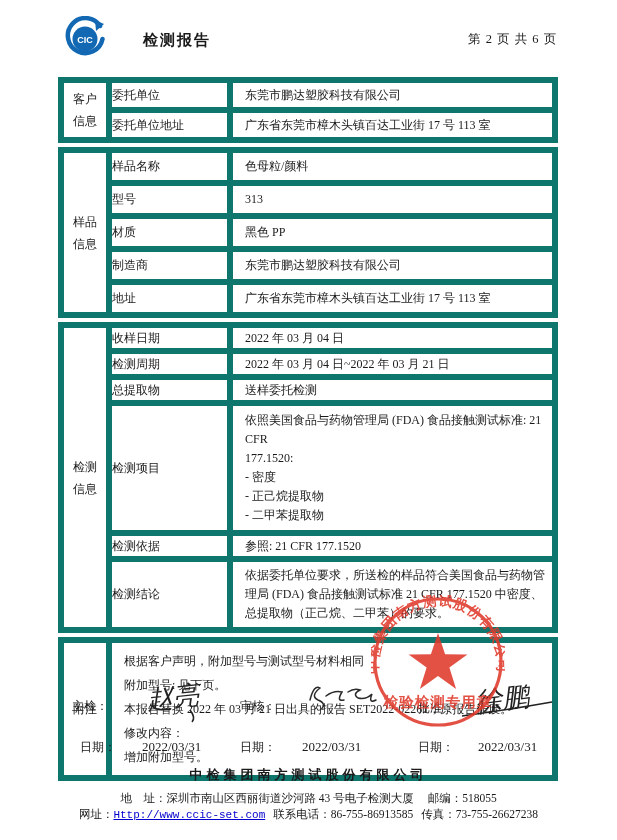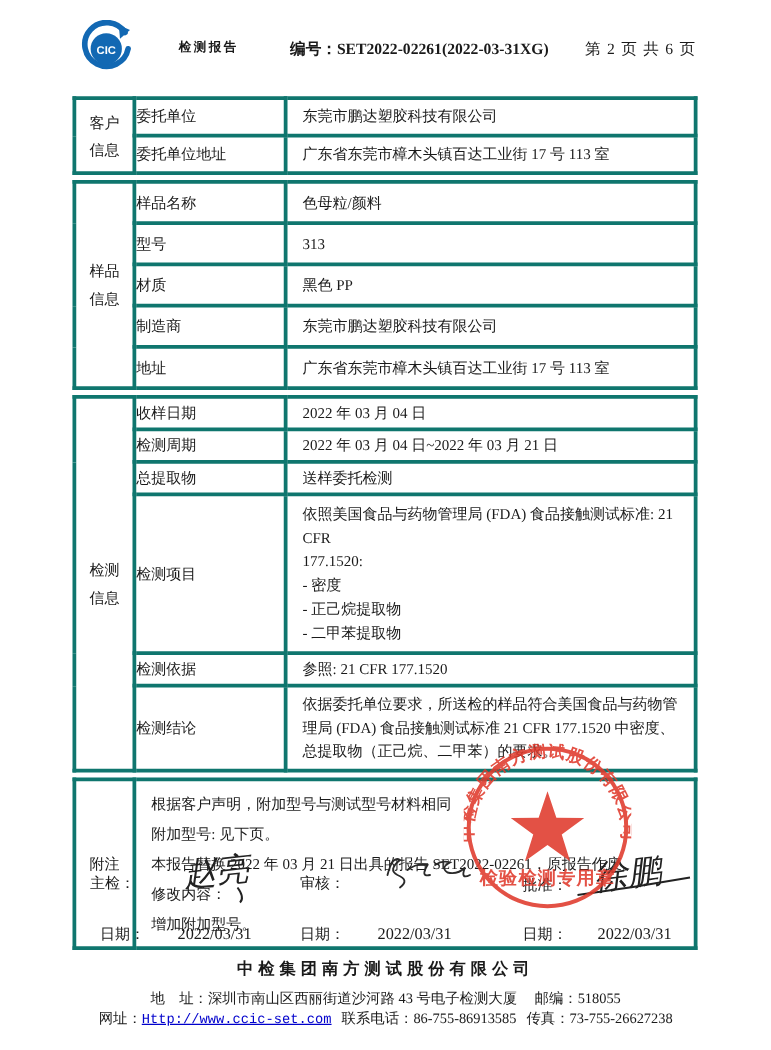--- a/index.html
+++ b/index.html
@@ -8,28 +8,28 @@
     width: 617px; height: 840px;
     position: relative;
     font-family: "Liberation Serif", "DejaVu Serif", serif;
     color: #1a1a1a;
     overflow: hidden;
   }
   .page { position: absolute; inset: 0; }
 
   
   .hdr-logo { position: absolute; left: 62px; top: 16px; width: 46px; height: 46px; }
-  .hdr-title { position: absolute; left: 143px; top: 31px; font-size: 10px; font-weight: bold; letter-spacing: 2px; }
+  .hdr-title { position: absolute; left: 143px; top: 31px; font-size: 15px; font-weight: bold; letter-spacing: 2px; }
   .hdr-no { position: absolute; left: 232px; top: 31px; font-size: 12.5px; font-weight: bold; }
   .hdr-page { position: absolute; left: 468px; top: 31px; font-size: 12.5px; font-weight: normal; letter-spacing: 1px; }
 
   
   .tables { position: absolute; left: 58px; top: 77px; width: 500px; }
   table.sec { width: 100%; border-collapse: collapse; table-layout: fixed; margin-bottom: 4px; }
-  table.sec td { border: 3px solid #0f766e; font-size: 12px; vertical-align: middle; margin-left: 28px; }
+  table.sec td { border: 6px solid #0f766e; font-size: 12px; vertical-align: middle; margin-left: 28px; }
   td.grp {
     width: 48px; text-align: center; white-space: pre-line;
     line-height: 22px; font-size: 12px;
   }
   td.lbl { width: 121px; }
   td.val { padding-left: 12px; padding-right: 4px; }
   td.val.multi { white-space: pre-line; line-height: 19px; padding-top: 5px; padding-bottom: 5px; }
   td.val.wrap { line-height: 19px; padding-top: 4px; padding-bottom: 4px; }
   tr.h30 { height: 30px; }
   tr.h33 { height: 33px; }
@@ -61,21 +61,20 @@
 
 <div class="page">
 
   <svg class="hdr-logo" viewBox="0 0 46 46">
     <path d="M 38 10 A 17.5 17.5 0 1 0 40.5 23" fill="none" stroke="#1268b3" stroke-width="4.5" stroke-linecap="round"></path>
     <polygon points="33,4 42,8 34,15" fill="#1268b3"></polygon>
     <circle cx="23" cy="23" r="12.5" fill="#1268b3"></circle>
     <text x="23" y="27" text-anchor="middle" font-size="9" font-weight="bold" fill="#ffffff" font-family="'Liberation Sans',sans-serif">CIC</text>
   </svg>
   <div class="hdr-title">检测报告</div>
-  <div class="hdr-no"><span>编号：</span><span>SET2022-02261(2022-03-31XG)</span></div>
   <div class="hdr-page">第 2 页 共 6 页</div>
 
   <div class="tables">
 
     <table class="sec">
       <tbody>
           <tr class="h30">
         <td class="grp" rowspan="2">客户
 信息</td>
         <td class="lbl">委托单位</td>

